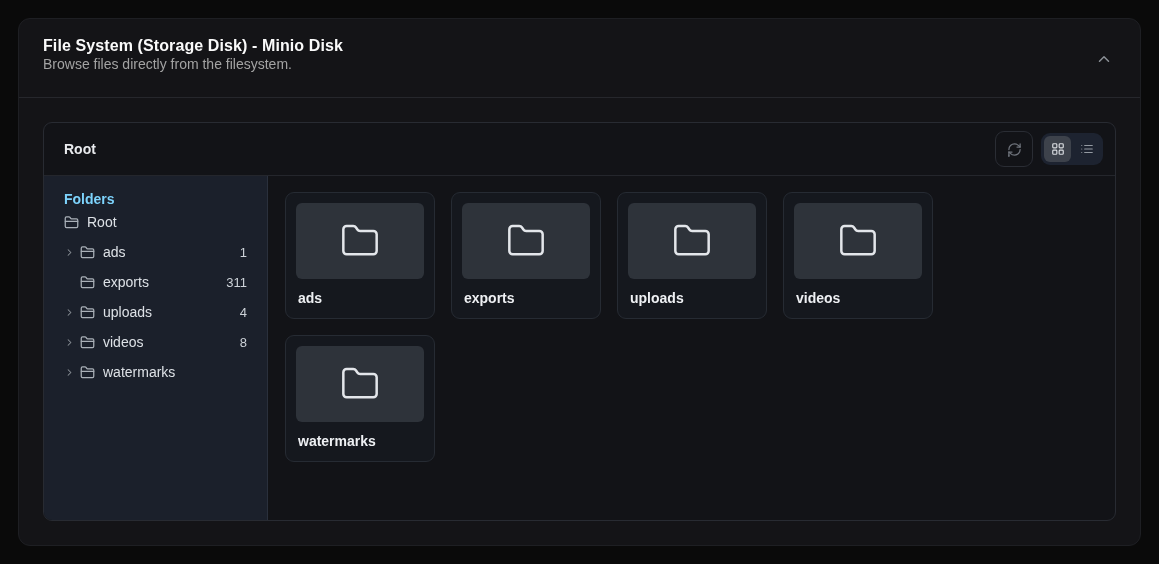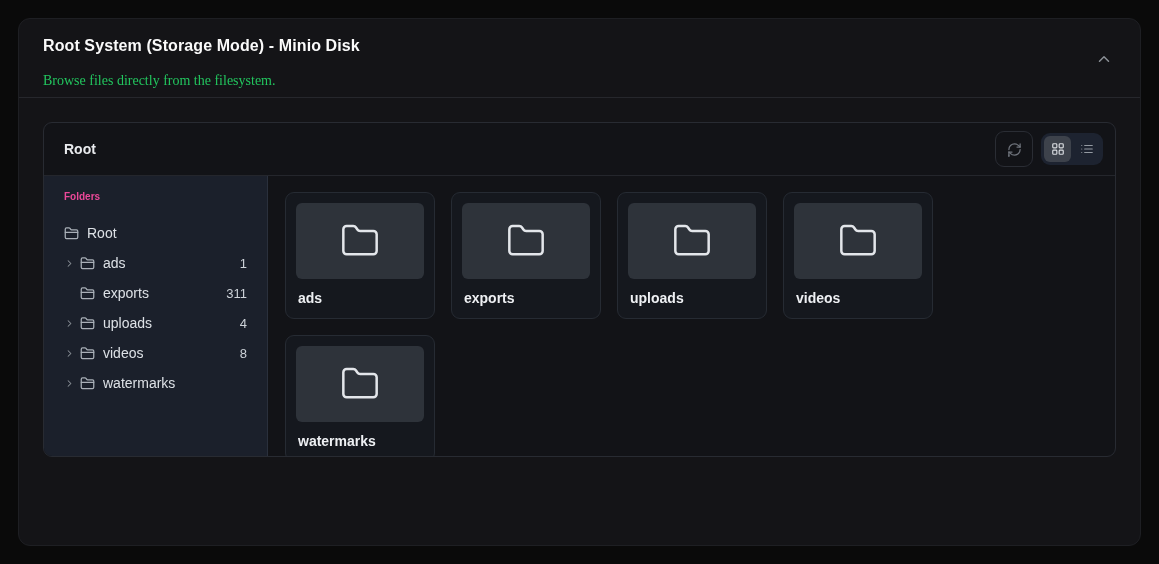--- a/index.html
+++ b/index.html
@@ -19,32 +19,32 @@
     border: 1px solid #1e1f23;
     border-radius: 12px;
   }
   .card-header {
     position: relative;
     height: 79px;
     padding: 18px 24px 0 24px;
     border-bottom: 1px solid #26272c;
   }
   .card-title { font-size: 16px; font-weight: 700; color: #fafafa; letter-spacing: 0.1px; }
-  .card-subtitle { font-size: 14px; color: #22c55e; margin-top: 18px; font-family: Liberation Serif, serif; }
+  .card-subtitle { font-size: 14px; color: #a3a3a3; margin-top: 1px; }
   .collapse-btn {
     position: absolute; right: 22px; top: 26px;
     width: 28px; height: 28px;
     background: transparent; border: none; border-radius: 6px;
     display: flex; align-items: center; justify-content: center;
     color: #8b9096; cursor: pointer;
   }
   .card-body { padding: 24px; }
 
   .browser {
-    height: 335px;
+    height: 399px;
     background: #121317;
     border: 1px solid #282b32;
     border-radius: 9px;
     display: flex; flex-direction: column;
     overflow: hidden;
   }
   .browser-header {
     height: 53px; flex: 0 0 53px;
     display: flex; align-items: center;
     padding: 0 12px 0 20px;
@@ -75,21 +75,21 @@
   .view-btn.active { background: #3d424b; color: #dadde1; }
 
   .browser-content { flex: 1; display: flex; min-height: 0; }
 
   .sidebar {
     width: 224px; flex: 0 0 224px;
     background: #1b202b;
     border-right: 1px solid #2a303c;
     padding: 15px 20px;
   }
-  .sidebar-heading { font-size: 10px; font-weight: 700; color: #ec4899; margin-bottom: 16px; }
+  .sidebar-heading { font-size: 14px; font-weight: 700; color: #7dd3fc; }
   .tree { list-style: none; }
   .tree-row {
     display: flex; align-items: center;
     height: 30px;
     font-size: 14px; color: #dde1e6;
     cursor: pointer;
     border-radius: 6px;
   }
   .tree-chevron-slot { width: 16px; flex: 0 0 16px; display: flex; align-items: center; color: #8b9198; }
   .tree-folder-icon { color: #aab0b8; margin-right: 8px; display: flex; }
@@ -122,21 +122,21 @@
     font-size: 14px; font-weight: 700; color: #eef0f3;
     padding-left: 2px;
   }
 </style>
 </head>
 <body>
 
 <div class="outer-card">
 
   <div class="card-header">
-    <div class="card-title">Root System (Storage Mode) - Minio Disk</div>
+    <div class="card-title">File System (Storage Disk) - Minio Disk</div>
     <div class="card-subtitle">Browse files directly from the filesystem.</div>
     <button class="collapse-btn">
       <span>
         <svg width="18" height="18" viewBox="0 0 24 24" fill="none" stroke="currentColor" stroke-width="2" stroke-linecap="round" stroke-linejoin="round">
             <path d="m6 15 6-6 6 6"></path>
           </svg>
       </span>
     </button>
   </div>
 

